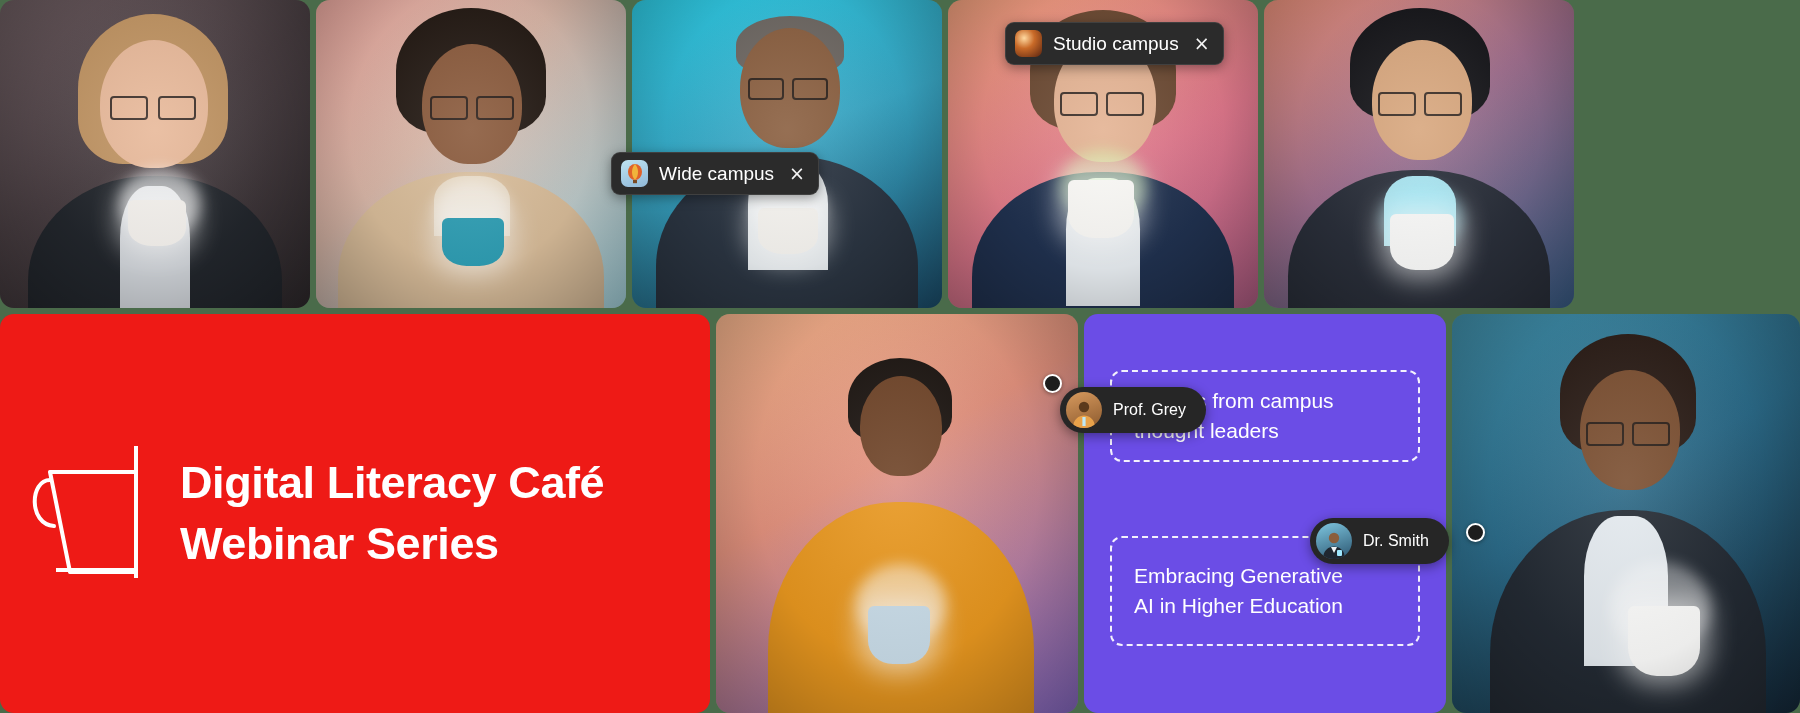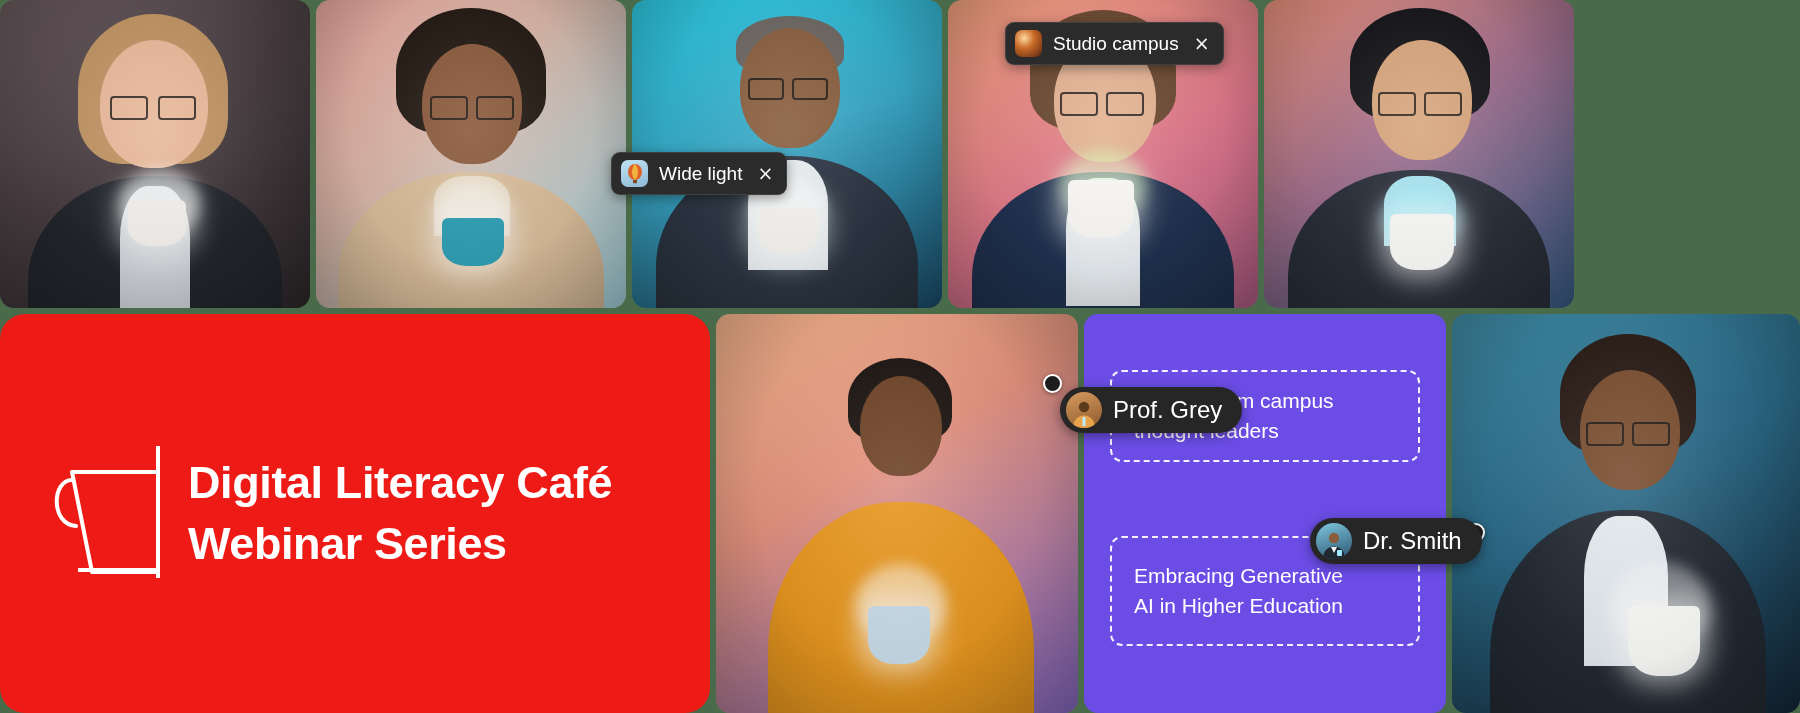--- a/index.html
+++ b/index.html
@@ -50,23 +50,22 @@
   }
   .steam {
     position:absolute; border-radius:50%;
     filter: blur(7px);
   }
 
   
   .brand-card {
     background: #ee1a16;
     display: flex; align-items: center;
-    padding-left: 48px;
-    gap: 26px;
-    border-radius: 25px;
+    padding-left: 26px;
+    gap: 40px;
   }
   .brand-logo { flex: 0 0 auto; }
   .brand-text {
     color: #ffffff;
     font-weight: 700;
     font-size: 45px;
     line-height: 1.34;
     letter-spacing: -0.4px;
     white-space: pre-line;
   }
@@ -109,21 +108,21 @@
   }
 
   
   .user-tag {
     position: absolute;
     display: flex; align-items: center; gap: 11px;
     background: #262626;
     border-radius: 999px;
     padding: 5px 20px 5px 6px;
     color: #ffffff;
-    font-size: 24px;
+    font-size: 16px;
     box-shadow: 0 3px 12px rgba(0,0,0,.4);
     white-space: nowrap;
   }
   .user-avatar {
     width: 36px; height: 36px; border-radius: 50%;
     flex: 0 0 auto; overflow: hidden; position: relative;
   }
 
   
   .handle {
@@ -280,21 +279,21 @@
   </div>
 
   <div class="chip" style="left:611px; top:152px;">
     <span class="chip-thumb" style="background:linear-gradient(160deg,#bfe4f2 0%,#8fb8d8 100%); display:flex; align-items:center; justify-content:center;">
       <svg width="18" height="20" viewBox="0 0 18 20" aria-hidden="true">
         <ellipse cx="9" cy="8" rx="7" ry="8" fill="#e0622a"></ellipse>
         <path d="M9 0 C5 4 5 12 9 16 C13 12 13 4 9 0Z" fill="#f0b43c"></path>
         <rect x="7" y="16" width="4" height="3.2" fill="#7a4a22"></rect>
       </svg>
     </span>
-    <span>Wide light</span>
+    <span>Wide campus</span>
     <span class="chip-x">×</span>
   </div>
 
 
 
   <div class="handle" style="left:1043px; top:374px;"></div>
   <div class="handle" style="left:1466px; top:523px;"></div>
 
   <div class="user-tag" style="left:1060px; top:387px;">
     <span class="user-avatar" style="background:linear-gradient(160deg,#d79a5e 0%,#8c5a2e 100%); display:flex; align-items:flex-end; justify-content:center;">

